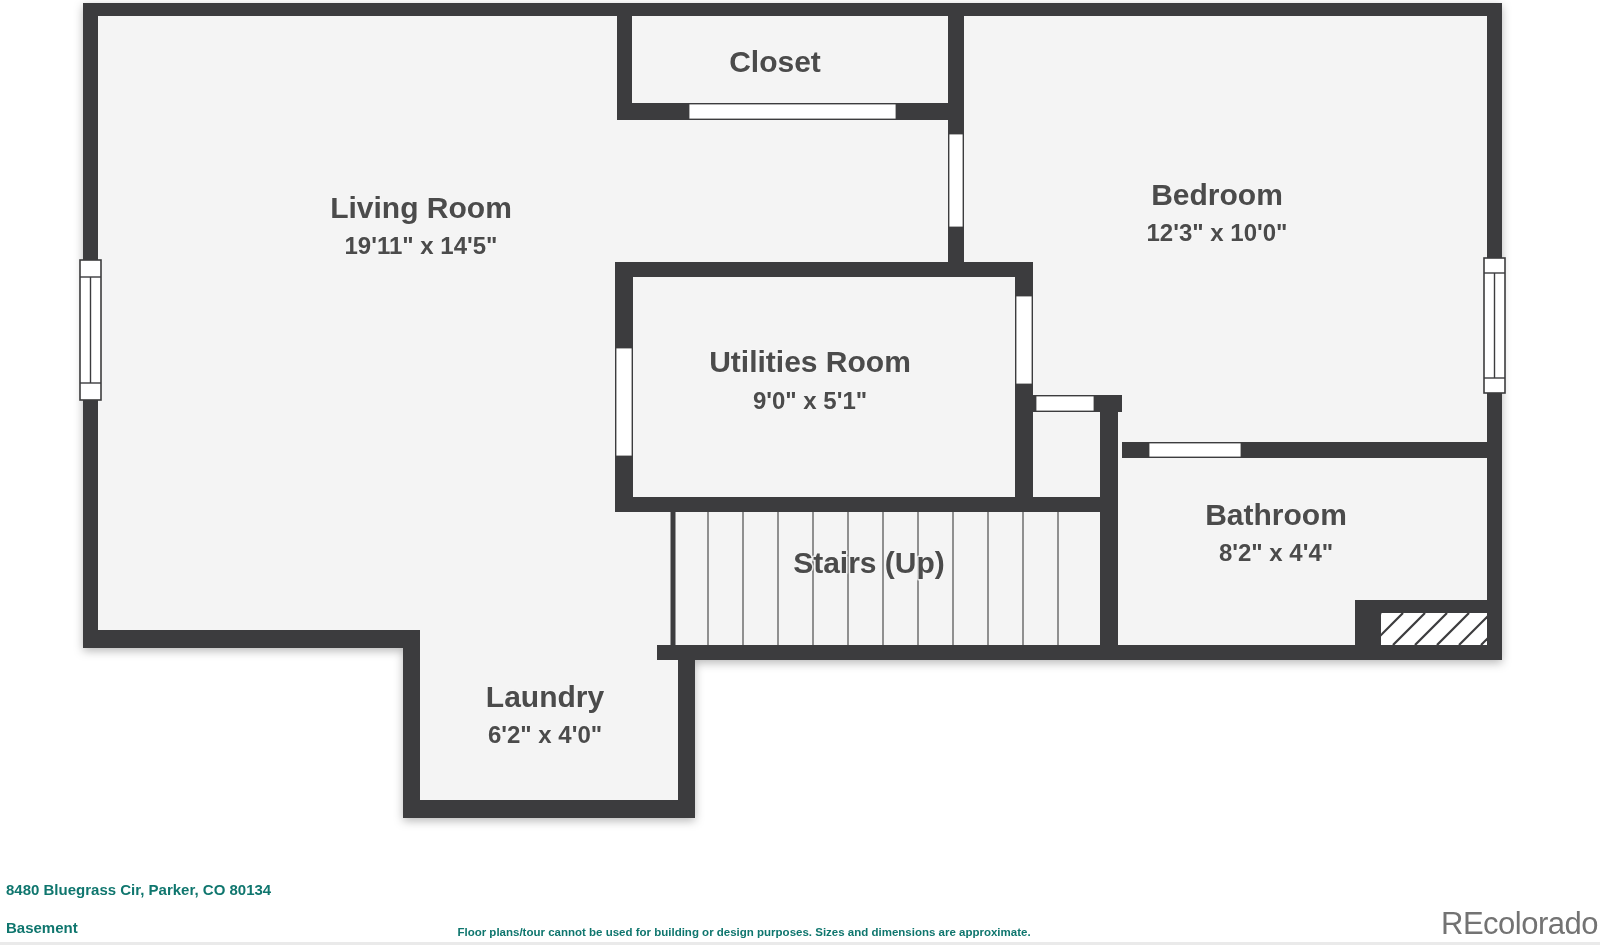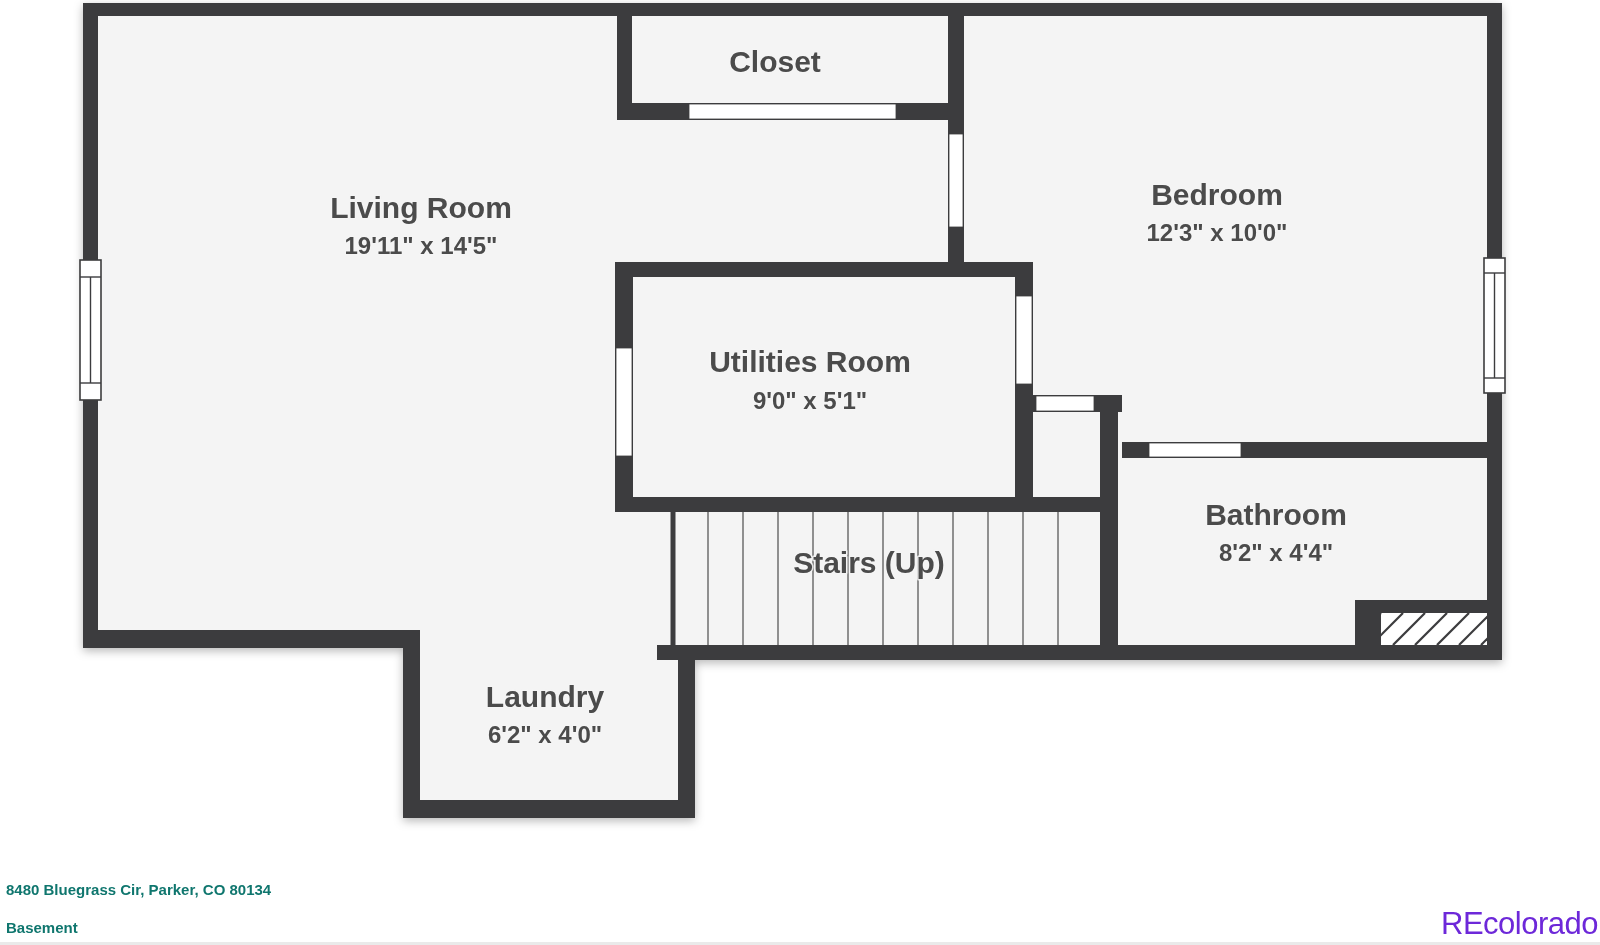--- a/index.html
+++ b/index.html
@@ -6,21 +6,21 @@
   .stage{position:relative;width:1600px;height:945px;background:#ffffff;overflow:hidden;
          font-family:"Liberation Sans","DejaVu Sans",sans-serif;}
   #plan-svg{position:absolute;left:0;top:0;width:1600px;height:945px;}
   #plan-svg text{font-family:"Liberation Sans","DejaVu Sans",sans-serif;
                  paint-order:stroke;stroke:rgba(244,244,244,0.85);stroke-width:3px;stroke-linejoin:round;}
   .footer-text{position:absolute;color:#0f766e;font-weight:700;white-space:nowrap;}
   .address{left:6px;top:881px;font-size:15px;}
   .level{left:6px;top:919px;font-size:15px;}
   .disclaimer{left:744px;top:926px;transform:translateX(-50%);font-size:11.5px;}
   .watermark{position:absolute;right:2px;top:906px;font-size:31px;font-weight:400;
-             color:#6d28d9;letter-spacing:-0.5px;white-space:nowrap;}
+             color:#737373;letter-spacing:-0.5px;white-space:nowrap;}
   .bottom-strip{position:absolute;left:0;bottom:0;width:100%;height:3px;background:#eaeaea;}
 </style>
 </head>
 <body>
 
 <div class="stage">
   <svg id="plan-svg" viewBox="0 0 1600 945">
       <defs>
         <filter id="fpShadow" x="-5%" y="-5%" width="110%" height="112%">
           <feDropShadow dx="0" dy="3" stdDeviation="5" flood-color="#000" flood-opacity="0.28"></feDropShadow>
@@ -97,15 +97,16 @@
       <text x="810" y="372" text-anchor="middle" font-size="30" font-weight="700" fill="#4b4b4b">Utilities Room</text>
       <text x="810" y="409" text-anchor="middle" font-size="24" font-weight="700" fill="#4b4b4b">9'0" x 5'1"</text>
       <text x="869" y="573" text-anchor="middle" font-size="30" font-weight="700" fill="#4b4b4b">Stairs (Up)</text>
       <text x="1276" y="525" text-anchor="middle" font-size="30" font-weight="700" fill="#4b4b4b">Bathroom</text>
       <text x="1276" y="561" text-anchor="middle" font-size="24" font-weight="700" fill="#4b4b4b">8'2" x 4'4"</text>
       <text x="545" y="707" text-anchor="middle" font-size="30" font-weight="700" fill="#4b4b4b">Laundry</text>
       <text x="545" y="743" text-anchor="middle" font-size="24" font-weight="700" fill="#4b4b4b">6'2" x 4'0"</text>
     </svg>
   <div class="footer-text address">8480 Bluegrass Cir, Parker, CO 80134</div>
   <div class="footer-text level">Basement</div>
+  <div class="footer-text disclaimer">Floor plans/tour cannot be used for building or design purposes. Sizes and dimensions are approximate.</div>
   <div class="watermark">REcolorado</div>
   <div class="bottom-strip"></div>
 </div>
 
 </body></html>

